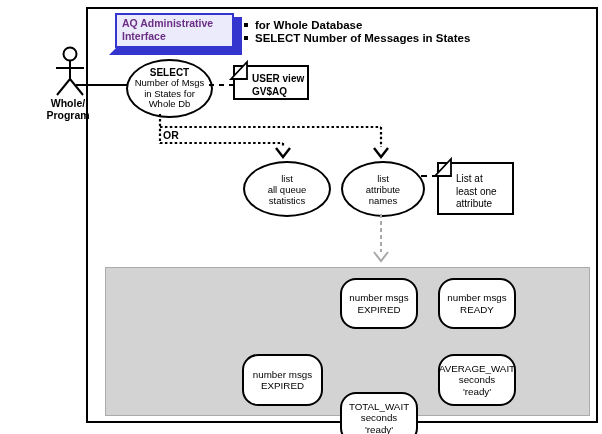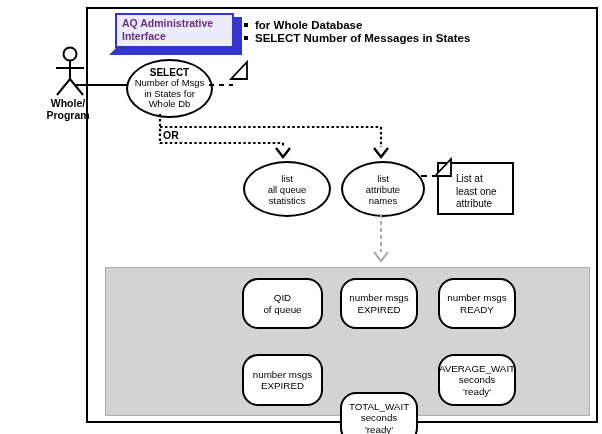--- a/index.html
+++ b/index.html
@@ -93,20 +93,24 @@
     <div>Program</div>
   </div>
 
   <div class="abs ellipse el-main">
     <div class="t1">SELECT</div>
     <div>Number of Msgs</div>
     <div>in States for</div>
     <div>Whole Db</div>
   </div>
 
+  <div class="abs note note-user">
+    <div>USER view</div>
+    <div>GV$AQ</div>
+  </div>
 
   <div class="abs or-label">OR</div>
 
   <div class="abs ellipse el-qstats">
     <div>list</div>
     <div>all queue</div>
     <div>statistics</div>
   </div>
   <div class="abs ellipse el-attr">
     <div>list</div>
@@ -115,25 +119,20 @@
   </div>
 
   <div class="abs note note-attr">
     <div>List at</div>
     <div>least one</div>
     <div>attribute</div>
   </div>
 
   <div class="abs panel"></div>
 
-  <div class="abs rrect r1">
-    <div>QID</div>
-    <div>of queue</div>
-    <div></div>
-  </div>
   <div class="abs rrect r2">
     <div>number msgs</div>
     <div>EXPIRED</div>
     <div></div>
   </div>
   <div class="abs rrect r3">
     <div>number msgs</div>
     <div>READY</div>
     <div></div>
   </div>

